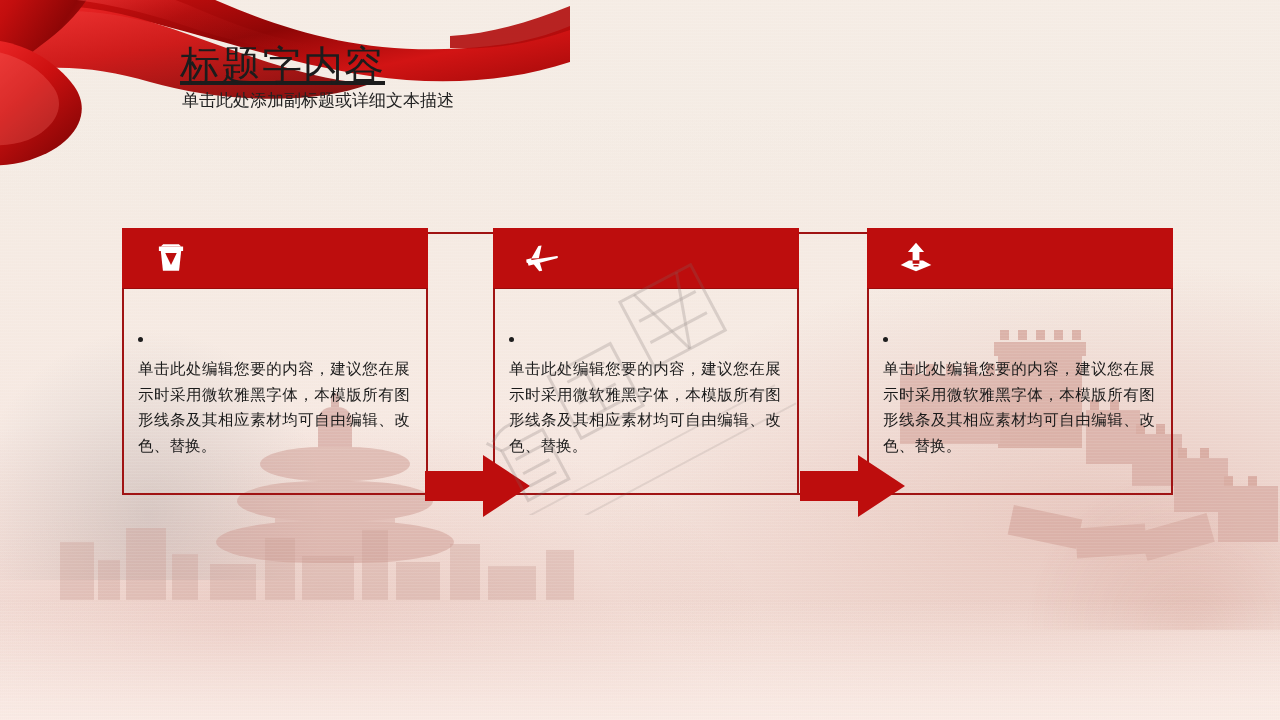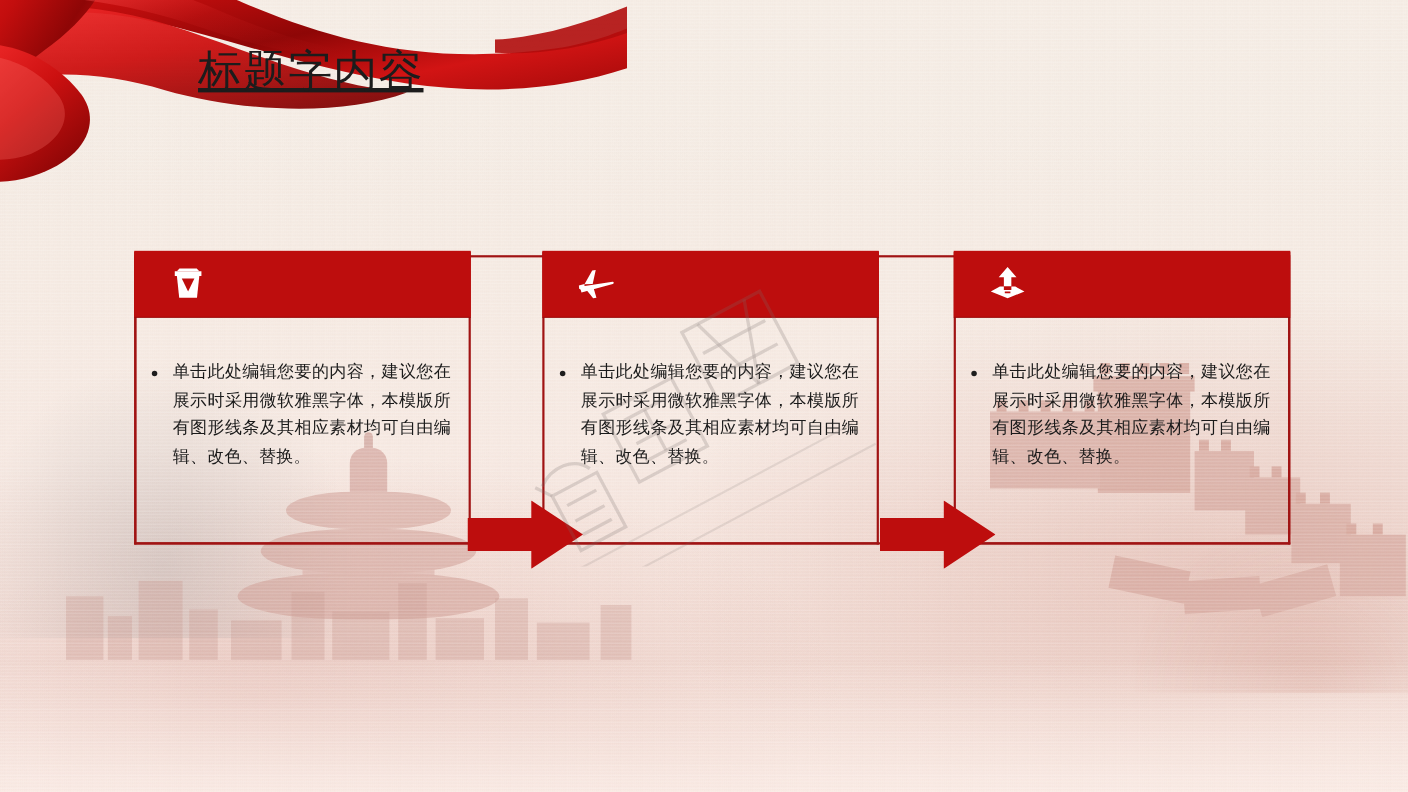--- a/index.html
+++ b/index.html
@@ -93,21 +93,21 @@
     box-shadow:0 1px 0 #9d0a0a;
   }
   .card-icon{position:absolute;left:32px;top:50%;transform:translateY(-50%);
     width:34px;height:34px;}
   .card-icon svg{display:block;width:34px;height:34px;}
 
   .card-body{
     border:2px solid #a01313;border-top:none;box-sizing:border-box;
     height:207px;padding:38px 16px 0 14px;background:transparent;
   }
-  .bullet-row{display:flex;gap:14px;}
+  .bullet-row{display:flex;gap:14px;flex-direction:column;}
   .dot{flex:0 0 auto;width:5px;height:5px;border-radius:50%;background:#1d1d1d;margin-top:11px;}
   .bullet-text{
     font-size:15.5px;line-height:25.5px;color:#1a1a1a;letter-spacing:.2px;
     text-align:justify;
   }
   .card2 .card-body{height:207px;}
 
   
   .arrow{position:absolute;top:455px;width:105px;height:62px;}
   .arrow1{left:425px;}
@@ -230,20 +230,21 @@
       <path d="M10,18 C90,12 160,30 230,60 C290,86 350,102 420,104
                C350,112 280,98 210,74 C150,54 80,42 10,46 Z" fill="url(#silkHi)"></path>
       <path d="M0,100 C34,98 66,112 84,138 C96,156 86,178 58,190 C36,198 14,196 0,190 Z" fill="rgba(255,120,110,.28)"></path>
 
       <path d="M480,86 C520,84 560,72 600,56 L600,80 C560,94 520,100 480,98 Z" fill="#b00c0c" opacity=".9"></path>
     </svg>
   </div>
 
   <div class="title-block">
     <div class="title">标题字内容</div>
+    <div class="subtitle">单击此处添加副标题或详细文本描述</div>
   </div>
 
   <div class="outline-box"></div>
 
   <div class="cards">
 
     <div class="card card1">
       <div class="card-head">
         <span class="card-icon">
           <svg viewBox="0 0 32 32">

